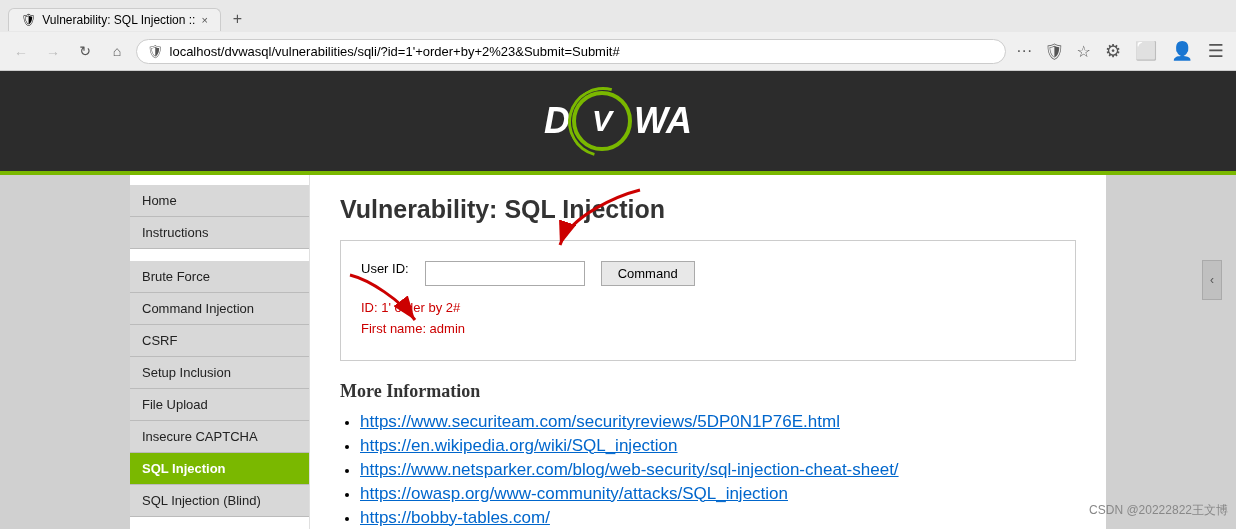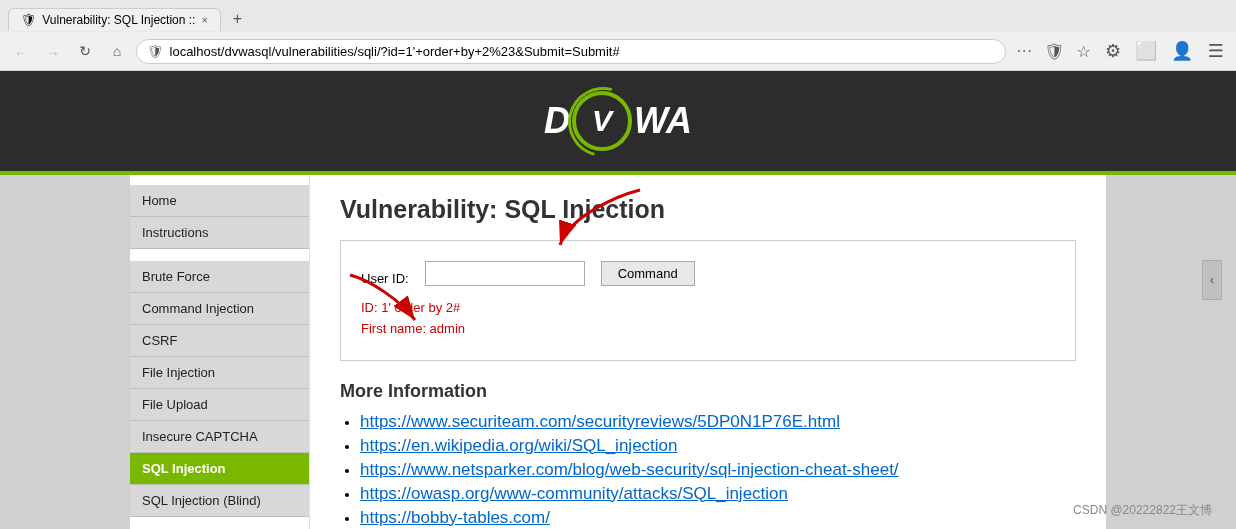--- a/index.html
+++ b/index.html
@@ -180,21 +180,21 @@
 
     
     .form-box {
       border: 1px solid #ccc;
       padding: 20px;
       margin-bottom: 20px;
       background: white;
     }
     .form-row {
       display: flex;
-      align-items: flex-end;
+      align-items: flex-start;
       gap: 16px;
       margin-bottom: 12px;
     }
     .form-label {
       font-size: 13px;
     }
     .form-input {
       border: 1px solid #aaa;
       padding: 4px 8px;
       font-size: 13px;
@@ -212,39 +212,40 @@
       font-size: 13px;
       line-height: 1.6;
     }
 
     
     .more-info-title {
       font-size: 18px;
       font-weight: bold;
       color: #333;
       margin-bottom: 10px;
+      font-family: Liberation Serif, serif;
     }
     .more-info-list {
       list-style: disc;
       padding-left: 20px;
     }
     .more-info-list li {
       margin-bottom: 4px;
     }
     .more-info-list a {
       color: #0066cc;
       font-size: 17px;
       text-decoration: underline;
     }
 
     
     .csdn-watermark {
       position: fixed;
       bottom: 10px;
-      right: 24px;
+      right: 8px;
       font-size: 12px;
       color: #888;
     }
     .collapse-arrow {
       position: fixed;
       right: 14px;
       top: 260px;
       width: 20px;
       height: 40px;
       background: #c0c0c0;
@@ -316,21 +317,21 @@
       <a class="sidebar-item" href="#">
         <span>Brute Force</span>
       </a>
       <a class="sidebar-item" href="#">
         <span>Command Injection</span>
       </a>
       <a class="sidebar-item" href="#">
         <span>CSRF</span>
       </a>
       <a class="sidebar-item" href="#">
-        <span>File Injection</span>
+        <span>Setup Inclusion</span>
       </a>
       <a class="sidebar-item" href="#">
         <span>File Upload</span>
       </a>
       <a class="sidebar-item" href="#">
         <span>Insecure CAPTCHA</span>
       </a>
       <a class="sidebar-item active" href="#">
         <span>SQL Injection</span>
       </a>

